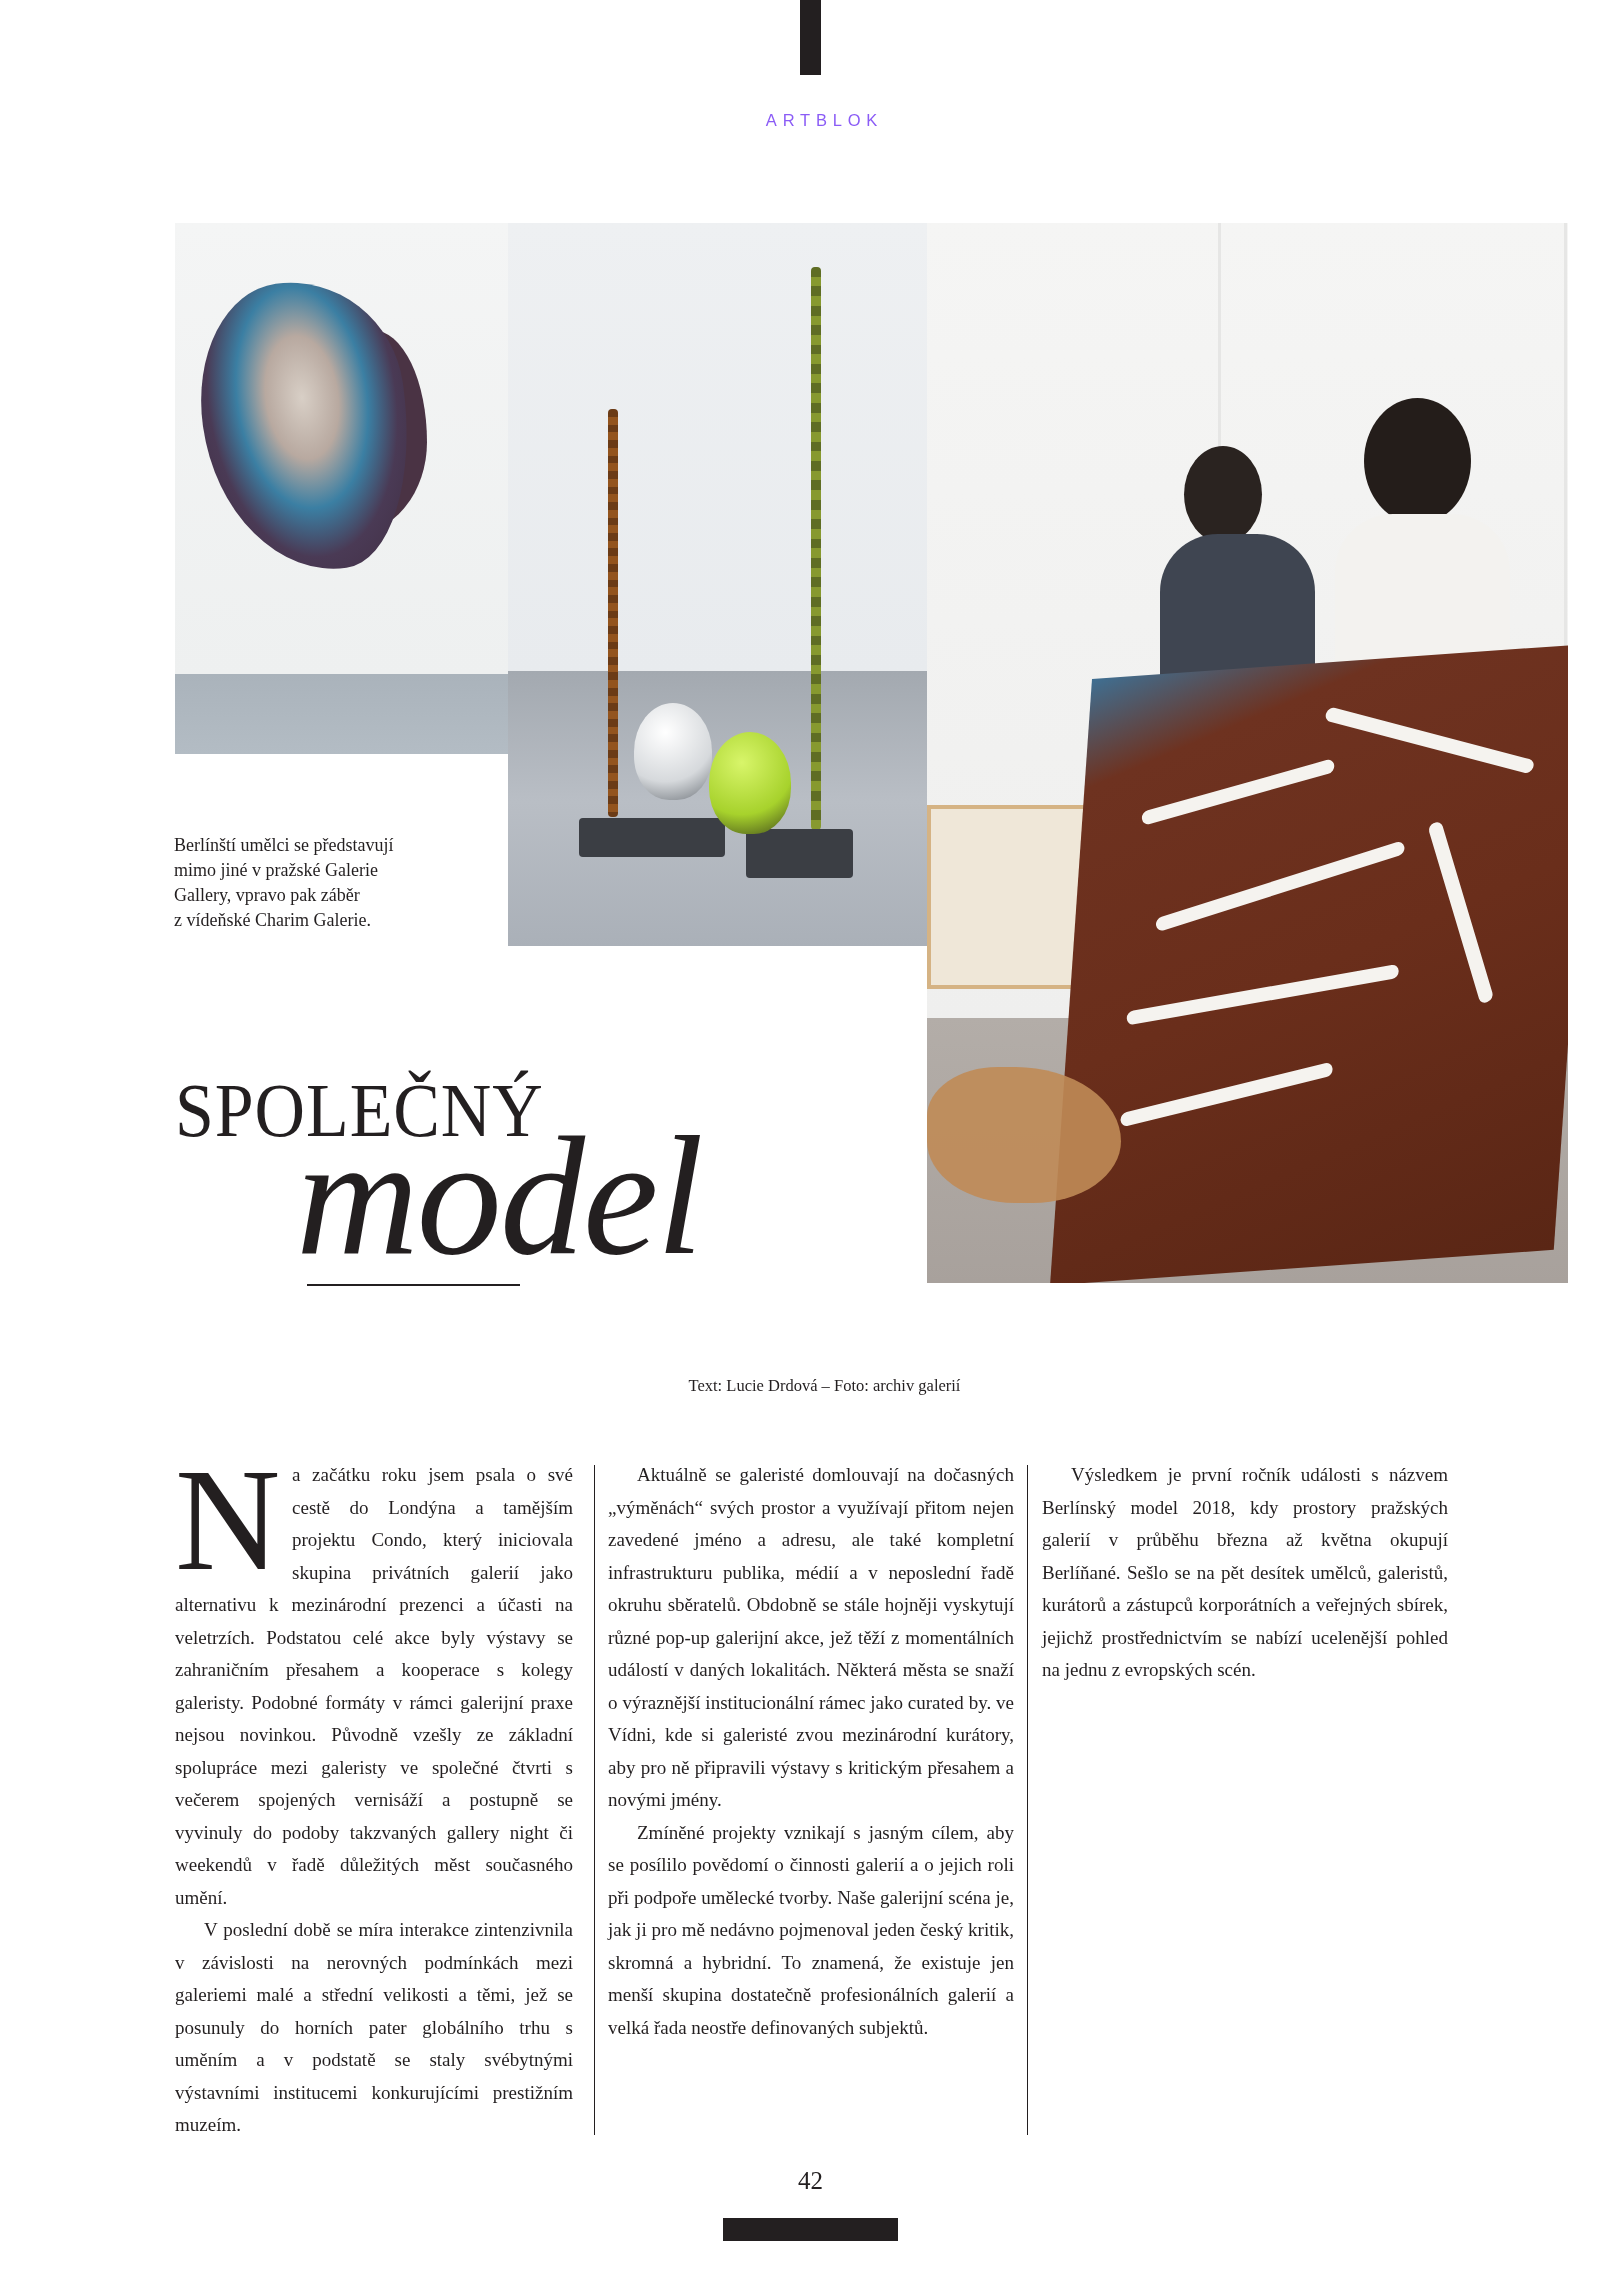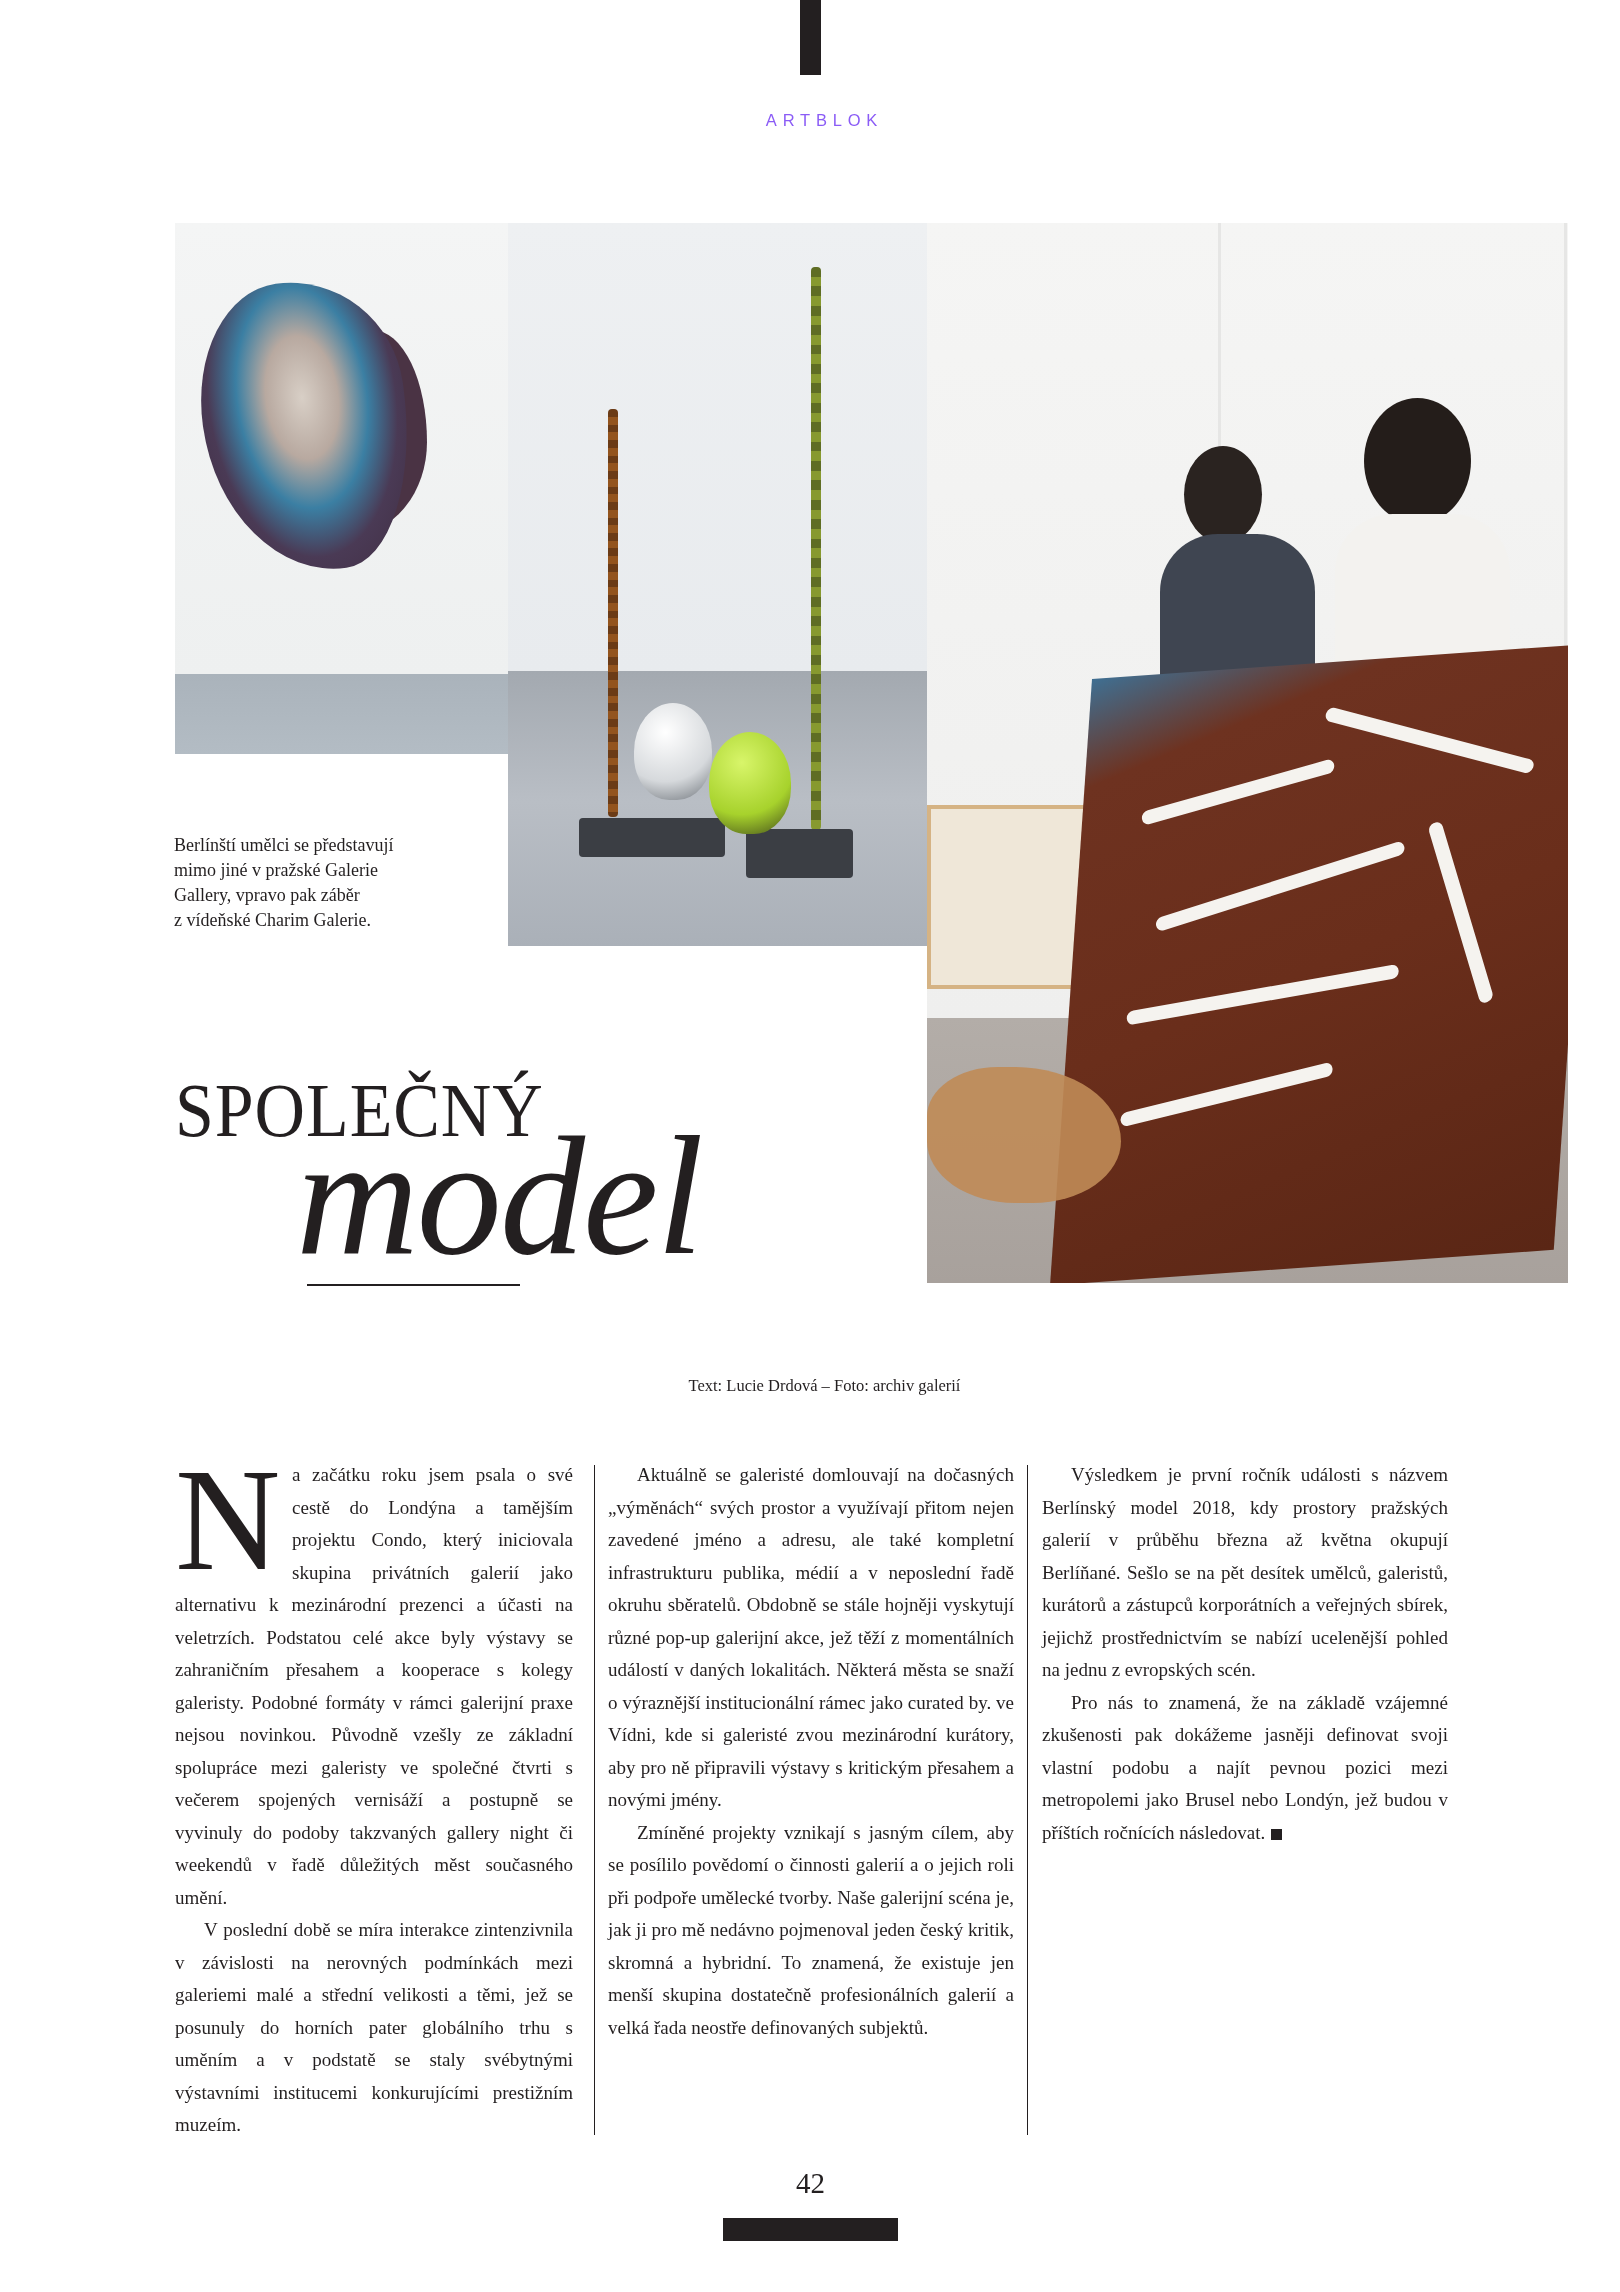--- a/index.html
+++ b/index.html
@@ -62,21 +62,21 @@
   .col-3 { left: 1042px; width: 406px; }
   .col-rule { position: absolute; top: 1465px; width: 1px; height: 670px; background: #231f20; }
   .rule-1 { left: 594px; }
   .rule-2 { left: 1027px; }
   .col p { text-indent: 29px; }
   .col p.first { text-indent: 0; }
   .dropcap { float: left; font-size: 146px; line-height: 115px; margin: 3.9px 11.6px 0 0; height: 118px; }
   .endmark { display: inline-block; width: 10.7px; height: 10.7px; background: #231f20; margin-left: 5.8px; vertical-align: -1px; }
   .signoff { margin-top: 32px; font-style: italic; text-align: left; }
 
-  .page-number { position: absolute; left: 767px; top: 2167px; width: 87px; text-align: center; font-size: 29px; }
+  .page-number { position: absolute; left: 767px; top: 2167px; width: 87px; text-align: center; font-size: 25px; }
   .bottom-bar { position: absolute; left: 723px; top: 2218px; width: 175px; height: 23px; background: #231f20; }
 </style>
 </head>
 <body>
 
 <div class="top-bar"></div>
 <div class="section-label">ARTBLOK</div>
 
 <div class="photo photo-left">
   <div class="blob-shadow"></div>
@@ -132,18 +132,17 @@
   <p>V poslední době se míra interakce zintenzivnila v závislosti na nerovných podmínkách mezi galeriemi malé a střední velikosti a těmi, jež se posunuly do horních pater globálního trhu s uměním a v podstatě se staly svébytnými výstavními institucemi konkurujícími prestižním muzeím.</p>
 </div>
 
 <div class="col col-2">
   <p>Aktuálně se galeristé domlouvají na dočasných „výměnách“ svých prostor a využívají přitom nejen zavedené jméno a adresu, ale také kompletní infrastrukturu publika, médií a v neposlední řadě okruhu sběratelů. Obdobně se stále hojněji vyskytují různé pop-up galerijní akce, jež těží z momentálních událostí v daných lokalitách. Některá města se snaží o výraznější institucionální rámec jako curated by. ve Vídni, kde si galeristé zvou mezinárodní kurátory, aby pro ně připravili výstavy s kritickým přesahem a novými jmény.</p>
   <p>Zmíněné projekty vznikají s jasným cílem, aby se posílilo povědomí o činnosti galerií a o jejich roli při podpoře umělecké tvorby. Naše galerijní scéna je, jak ji pro mě nedávno pojmenoval jeden český kritik, skromná a hybridní. To znamená, že existuje jen menší skupina dostatečně profesionálních galerií a velká řada neostře definovaných subjektů.</p>
 </div>
 
 <div class="col col-3">
   <p>Výsledkem je první ročník události s názvem Berlínský model 2018, kdy prostory pražských galerií v průběhu března až května okupují Berlíňané. Sešlo se na pět desítek umělců, galeristů, kurátorů a zástupců korporátních a veřejných sbírek, jejichž prostřednictvím se nabízí ucelenější pohled na jednu z evropských scén.</p>
-  <p><span>Pro nás to znamená, že na základě vzájemné zkušenosti pak dokážeme jasněji definovat svoji vlastní podobu a najít pevnou pozici mezi metropolemi jako Brusel nebo Londýn, jež budou v příštích ročnících následovat.</span><span class="endmark"></span></p>
 </div>
 
 <div class="page-number">42</div>
 <div class="bottom-bar"></div>
 
 
 </body></html>

